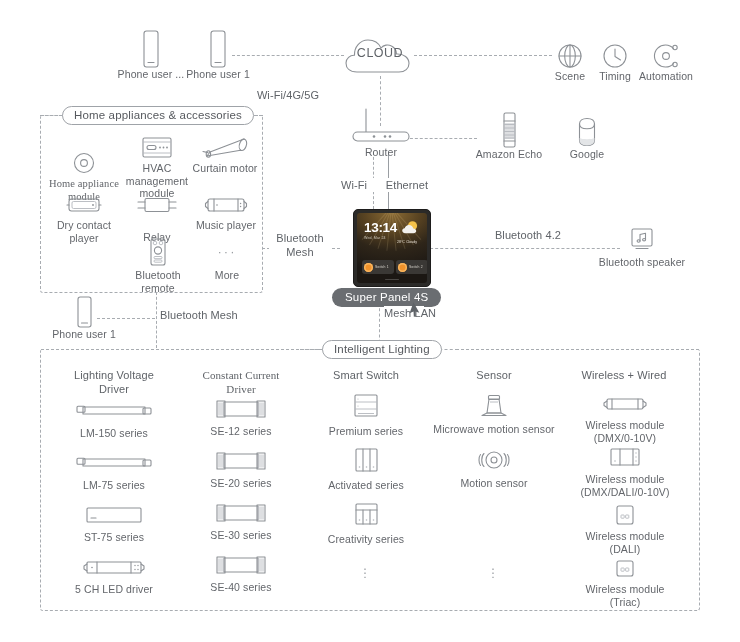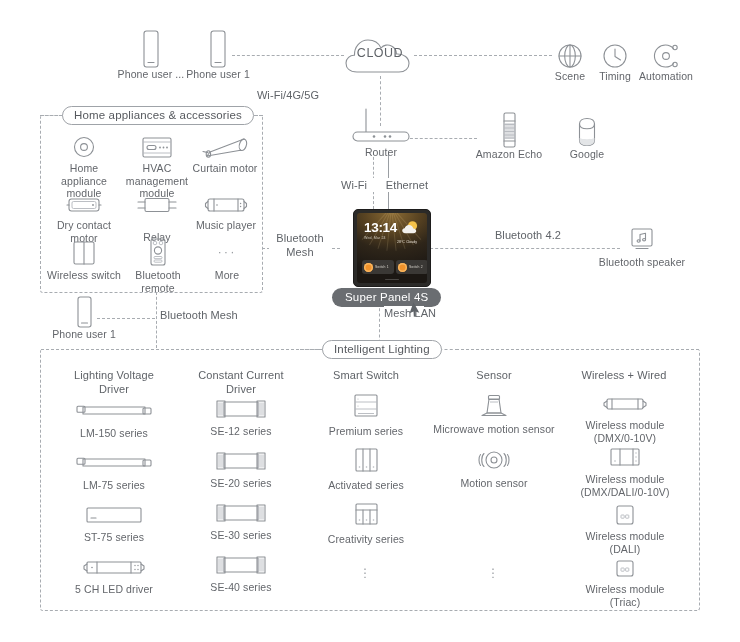--- a/index.html
+++ b/index.html
@@ -268,21 +268,21 @@
         <path class="st" d="M5.5 8 C5.5 4.5 8.5 2.5 13 2.5 C17.5 2.5 20.5 4.5 20.5 8 L20.5 24 C20.5 27.5 17.5 29.5 13 29.5 C8.5 29.5 5.5 27.5 5.5 24 Z"></path>
         <path class="st" d="M5.5 8 C5.5 11 8.5 12.8 13 12.8 C17.5 12.8 20.5 11 20.5 8"></path>
         <path d="M5.6 22 C8 23.6 18 23.6 20.4 22 L20.4 24 C20.4 27.4 17.4 29.4 13 29.4 C8.6 29.4 5.6 27.4 5.6 24 Z" fill="#e3e5e7"></path>
       </svg>
     </div>
     <div class="lbl">Google</div>
   </div>
 
   <div class="pill" style="left:62px; top:106px;">Home appliances &amp; accessories</div>
 
-  <div class="node" style="left:46px; top:133px; width:76px;">
+  <div class="node" style="left:46px; top:149px; width:76px;font-family:Liberation Serif, serif;">
     <div class="ico" style="height:26px;">
       <svg width="24" height="24" viewBox="0 0 24 24">
         <circle class="st" cx="12" cy="12" r="9.5"></circle>
         <circle class="st" cx="12" cy="12" r="3.4"></circle>
       </svg>
     </div>
     <div class="lbl" style="margin-top:3px;">Home appliance
 module</div>
   </div>
 
@@ -318,21 +318,21 @@
     <div class="ico" style="height:24px;">
       <svg width="36" height="20" viewBox="0 0 36 20">
         <rect class="st" x="3" y="4" width="30" height="12" rx="2.5"></rect>
         <rect class="thin" x="6" y="6.5" width="24" height="7" rx="1.5"></rect>
         <line class="st" x1="1" y1="10" x2="3" y2="10"></line>
         <line class="st" x1="33" y1="10" x2="35" y2="10"></line>
         <circle cx="27" cy="10" r="0.9" fill="#8d9196"></circle>
       </svg>
     </div>
     <div class="lbl" style="margin-top:4px;">Dry contact
-motor</div>
+player</div>
   </div>
 
   <div class="node" style="left:120px; top:191px; width:74px;">
     <div class="ico" style="height:24px;">
       <svg width="42" height="20" viewBox="0 0 42 20">
         <rect class="st" x="9" y="3.5" width="24" height="13" rx="1.5"></rect>
         <line class="st" x1="2" y1="7" x2="9" y2="7"></line>
         <line class="st" x1="2" y1="13" x2="9" y2="13"></line>
         <line class="st" x1="33" y1="7" x2="40" y2="7"></line>
         <line class="st" x1="33" y1="13" x2="40" y2="13"></line>
@@ -350,29 +350,20 @@
         <path class="st" d="M5 6.5 L2.5 8.5 L2.5 11.5 L5 13.5"></path>
         <path class="st" d="M41 6.5 L43.5 8.5 L43.5 11.5 L41 13.5"></path>
         <circle cx="14" cy="10" r="0.8" fill="#8d9196"></circle>
         <circle cx="37.6" cy="8.5" r="0.7" fill="#8d9196"></circle>
         <circle cx="37.6" cy="11.5" r="0.7" fill="#8d9196"></circle>
       </svg>
     </div>
     <div class="lbl" style="margin-top:4px;">Music player</div>
   </div>
 
-  <div class="node" style="left:46px; top:238px; width:76px;">
-    <div class="ico" style="height:28px;">
-      <svg width="28" height="26" viewBox="0 0 28 26">
-        <rect class="st" x="4" y="2" width="20" height="22" rx="1.6"></rect>
-        <line class="st" x1="14" y1="2" x2="14" y2="24"></line>
-      </svg>
-    </div>
-    <div class="lbl" style="margin-top:3px;">Wireless switch</div>
-  </div>
 
   <div class="node" style="left:120px; top:238px; width:76px;">
     <div class="ico" style="height:28px;">
       <svg width="20" height="28" viewBox="0 0 20 28">
         <rect class="st" x="3" y="1" width="14" height="26" rx="2"></rect>
         <circle class="thin" cx="7" cy="5" r="1.8"></circle>
         <circle class="thin" cx="13" cy="5" r="1.8"></circle>
         <circle class="st" cx="10" cy="12.5" r="3.6"></circle>
         <rect class="thin" x="6" y="18.5" width="8" height="2.2" rx="1"></rect>
         <rect class="thin" x="6" y="22" width="8" height="2.2" rx="1"></rect>
@@ -458,21 +449,21 @@
   <div class="cursor" style="left:410px; top:303px;">
     <svg width="11" height="15" viewBox="0 0 11 15">
       <path d="M1 0.5 L1 12 L4.1 9 L6.2 13.8 L8 13 L6 8.4 L10 8.2 Z" fill="#5f6368" transform="rotate(20 5.5 7)"></path>
     </svg>
   </div>
 
   <div class="pill" style="left:322px; top:340px;">Intelligent Lighting</div>
 
   <div class="col-head" style="left:54px; top:368px; width:120px;">Lighting Voltage
 Driver</div>
-  <div class="col-head" style="left:181px; top:368px; width:120px;">Constant Current
+  <div class="col-head" style="left:181px; top:368px; width:120px;font-family:Liberation Serif, serif;">Constant Current
 Driver</div>
   <div class="col-head" style="left:306px; top:368px; width:120px;">Smart Switch</div>
   <div class="col-head" style="left:434px; top:368px; width:120px;">Sensor</div>
   <div class="col-head" style="left:563px; top:368px; width:122px;">Wireless + Wired</div>
 
   <div class="cell" style="left:54px; top:398px;">
     <div class="cico">
       <svg width="80" height="14" viewBox="0 0 80 14">
         <rect class="st" x="9" y="3" width="62" height="7"></rect>
         <rect class="st" x="3" y="2.2" width="8" height="6" rx="1"></rect>

